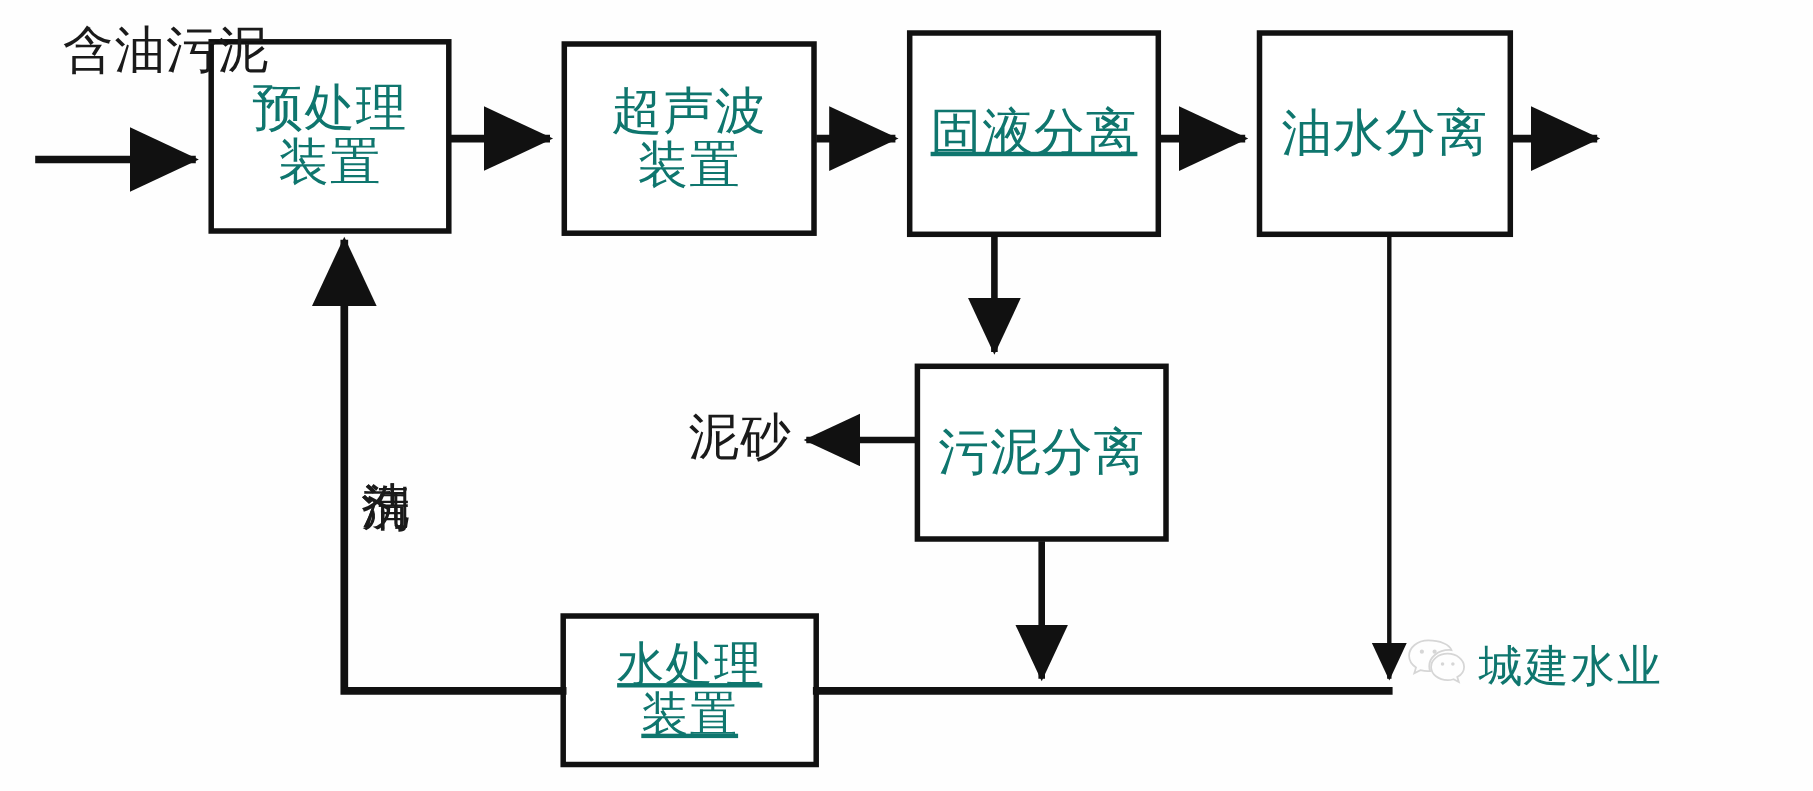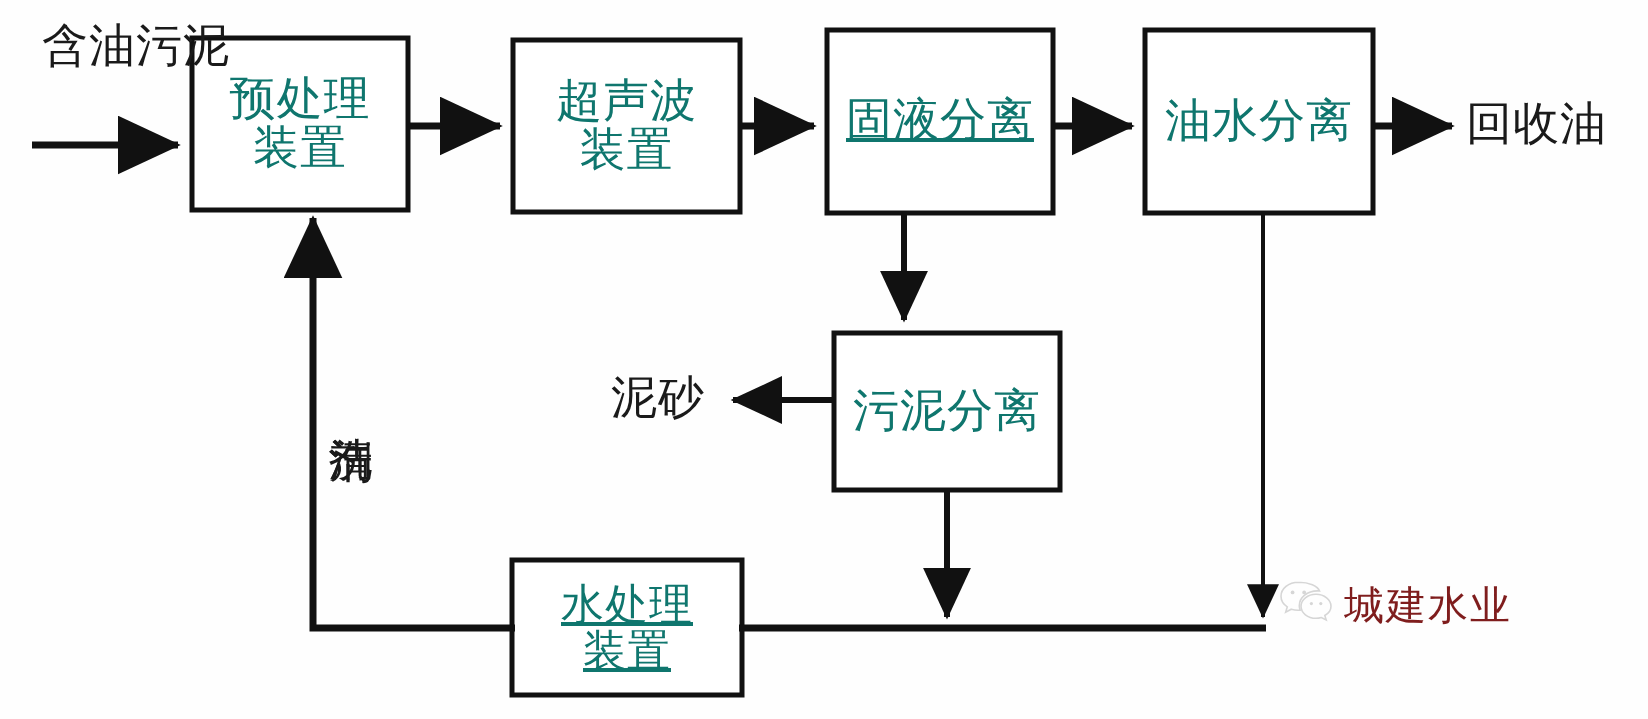--- a/index.html
+++ b/index.html
@@ -51,21 +51,21 @@
   }
   .node-label .ln { display: block; }
   .free-label {
     position: absolute;
     color: #1a1a1a;
     font-size: 46px;
     line-height: 1.06;
     letter-spacing: 1px;
     white-space: nowrap;
   }
-  .free-label .ln { display: block; text-align: center; }
+  .free-label .ln { display: block; text-align: center; margin-left: 15px; }
   .vert-label {
     position: absolute;
     color: #1a1a1a;
     font-size: 44px;
     line-height: 1.12;
     width: 50px;
     text-align: center;
     writing-mode: vertical-rl;
     text-orientation: upright;
     white-space: nowrap;
@@ -74,21 +74,21 @@
     position: absolute;
     display: flex;
     align-items: center;
     gap: 10px;
     color: #d9d9d9;
     font-size: 40px;
     letter-spacing: 2px;
     font-family: "Liberation Sans", sans-serif;
     user-select: none;
   }
-  .watermark .wm-text { color: #7f1d1d; }
+  .watermark .wm-text { color: #0f766e; }
   .wm-icon { display: block; }
 </style>
 </head>
 <body>
 
 <div id="canvas">
 
   <svg class="diagram" viewBox="0 0 1648 719">
     <defs>
       <marker id="ah" markerWidth="11" markerHeight="11" refX="8.2" refY="4" orient="auto" markerUnits="strokeWidth">
@@ -153,23 +153,20 @@
 
   <div class="node-label" style="left:512px; top:560px; width:230px; height:135px; font-size:43px;text-decoration:underline;">
     <span class="ln">水处理</span>
     <span class="ln">装置</span>
   </div>
 
   <div class="free-label" style="left:42px; top:22px; width:112px;">
     <span class="ln">含油污泥</span>
   </div>
 
-  <div class="free-label" style="left:1466px; top:100px;">
-    <span class="ln">回收油</span>
-  </div>
 
   <div class="free-label" style="left:611px; top:374px;">
     <span class="ln">泥砂</span>
   </div>
 
   <div class="vert-label" style="left:325px; top:312px; height:180px;">清洗剂</div>
 
   <div class="watermark" style="left:1278px; top:578px;">
     <span class="wm-icon">
       <svg width="56" height="44" viewBox="0 0 56 44" aria-hidden="true">

